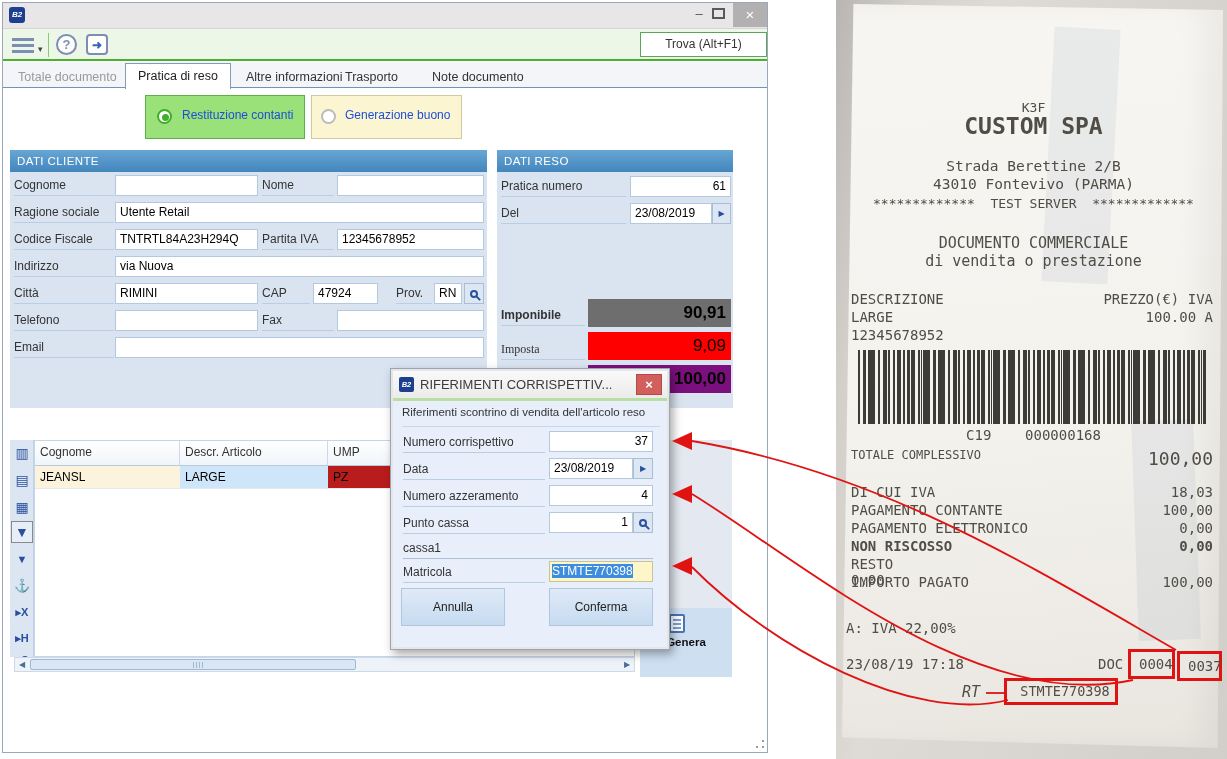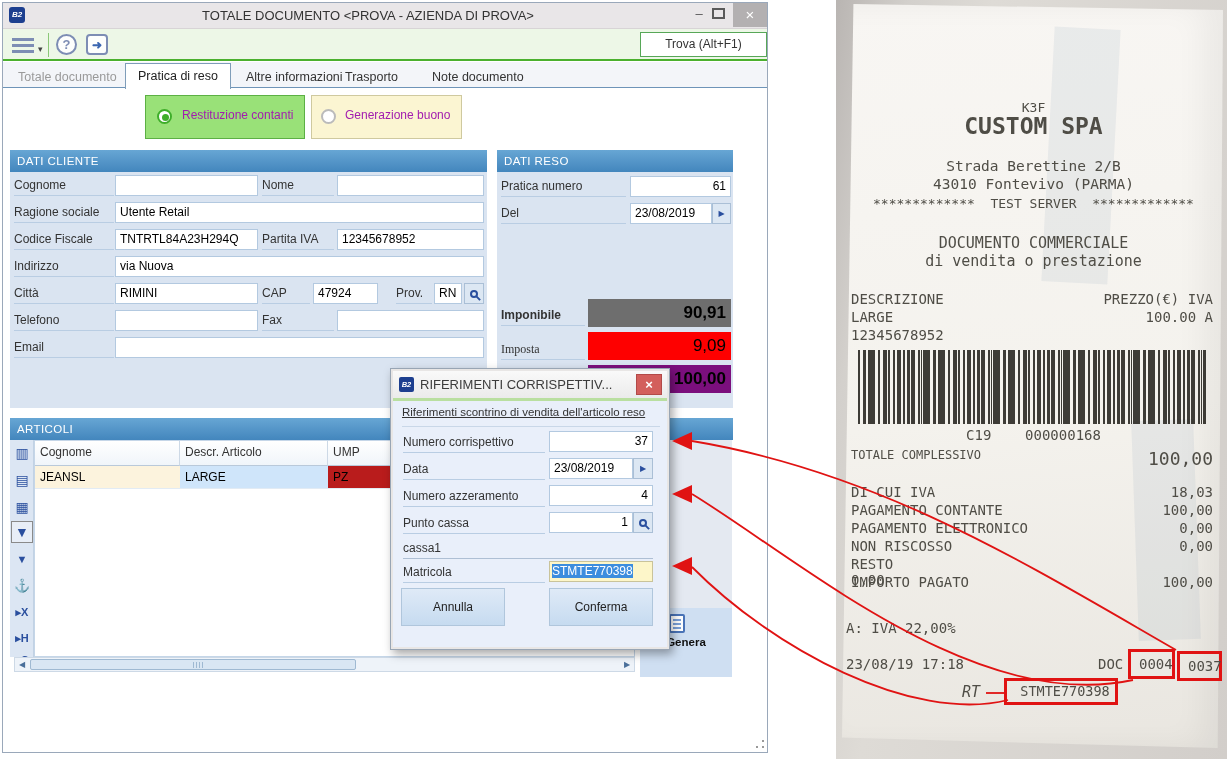--- a/index.html
+++ b/index.html
@@ -34,21 +34,21 @@
   .tab-dis { color:#9a9a9a; }
   .tab-active { left:125px; top:63px; height:26px; background:#fff; border:1px solid #7f9db9; border-bottom:none;
                 padding:0 12px; line-height:24px; z-index:2; color:#222; }
 
   
   .mode-green { left:145px; top:95px; width:160px; height:44px; background:#99e178; border:1px solid #5cb044; }
   .mode-yellow { left:311px; top:95px; width:151px; height:44px; background:#fbf5d2; border:1px solid #cfc99f; }
   .radio { top:109px; width:15px; height:15px; border-radius:50%; background:#fff; border:2px solid #bbb; }
   .radio-on { border-color:#3fae2a; }
   .radio-on::after { content:""; position:absolute; left:3px; top:3px; width:7px; height:7px; border-radius:50%; background:#3fae2a; }
-  .mode-label { top:108px; font-size:12px; color:#a21caf; }
+  .mode-label { top:108px; font-size:12px; color:#1d4ed8; }
 
   
   .sec-h { height:22px; background:linear-gradient(#67a6d4,#4386bd); color:#fff; font-size:11.5px;
            line-height:22px; padding-left:7px; letter-spacing:.4px; }
   .panel { background:#dae4f1; }
   .lbl { font-size:12px; color:#333; border-bottom:1px solid #b9cde3; height:20px; line-height:18px; }
   .inp { background:#fff; border:1px solid #b3c9e0; height:21px; font-size:12px; color:#000; padding:0 4px; line-height:19px; }
   .num { text-align:right; }
   .mini-btn { background:#dce7f3; border:1px solid #aabfd6; text-align:center; color:#2a4f9e; }
   .arrow-glyph { font-size:8px; line-height:19px; }
@@ -122,21 +122,20 @@
 </style>
 </head>
 <body>
 
 <div class="canvas">
 
   <div class="abs win"></div>
 
   <div class="abs titlebar"></div>
   <div class="abs app-icon">B2</div>
-  <div class="abs title-text">TOTALE DOCUMENTO &lt;PROVA - AZIENDA DI PROVA&gt;</div>
   <div class="abs cap-btn btn-min">–</div>
   <div class="abs btn-max"></div>
   <div class="abs btn-close">×</div>
 
   <div class="abs toolbar"></div>
   <div class="abs ham"></div>
   <div class="abs ham-dd">▾</div>
   <div class="abs tb-sep"></div>
   <div class="abs help-ic">?</div>
   <div class="abs exit-ic">➜</div>
@@ -199,21 +198,20 @@
   <div class="abs lbl" style="left:501px;top:204px;width:125px;">Del</div>
   <div class="abs inp" style="left:630px;top:203px;width:82px;">23/08/2019</div>
   <div class="abs mini-btn arrow-glyph" style="left:712px;top:203px;width:19px;height:21px;">▶</div>
 
   <div class="abs lbl" style="left:501px;top:306px;width:84px;font-weight:bold;">Imponibile</div>
   <div class="abs tot-bar" style="left:588px;top:299px;background:#6e6e6e;font-weight:bold;">90,91</div>
   <div class="abs lbl" style="left:501px;top:340px;width:84px;font-family:Liberation Serif, serif;">Imposta</div>
   <div class="abs tot-bar" style="left:588px;top:332px;background:#fe0000;">9,09</div>
   <div class="abs tot-bar" style="left:588px;top:365px;background:#7b0f7d;font-weight:bold;">100,00</div>
 
-  <div class="abs sec-h" style="left:10px;top:418px;width:723px;">ARTICOLI</div>
   <div class="abs icol"></div>
   <div class="abs ic" style="top:443px;">▥</div>
   <div class="abs ic" style="top:470px;">▤</div>
   <div class="abs ic" style="top:497px;">▦</div>
   <div class="abs ic-pressed abs" style="top:521px;">
       <div class="ic" style="left:0;top:0;">▼</div>
     </div>
   <div class="abs ic" style="top:549px;font-size:11px;">▼</div>
   <div class="abs ic" style="top:576px;font-size:13px;">⚓</div>
   <div class="abs ic ic-small" style="top:602px;">▸X</div>
@@ -246,21 +244,21 @@
   <div class="abs grip"></div>
 
   <div class="abs dlg-frame"></div>
   <div class="abs dlg-title dlg-z"></div>
   <div class="abs dlg-ico">B2</div>
   <div class="abs dlg-name">RIFERIMENTI CORRISPETTIV...</div>
   <div class="abs dlg-close">×</div>
   <div class="abs dlg-green dlg-z"></div>
   <div class="abs dlg-body dlg-z"></div>
 
-  <div class="abs dlg-el" style="left:402px;top:406px;width:258px;font-size:11.5px;color:#333;border-bottom:1px solid #c9d7e8;height:21px;text-decoration:underline;">Riferimenti scontrino di vendita dell'articolo reso</div>
+  <div class="abs dlg-el" style="left:402px;top:406px;width:258px;font-size:11.5px;color:#333;border-bottom:1px solid #c9d7e8;height:21px;">Riferimenti scontrino di vendita dell'articolo reso</div>
 
   <div class="abs lbl dlg-el" style="left:403px;top:433px;width:142px;">Numero corrispettivo</div>
   <div class="abs inp num dlg-el" style="left:549px;top:431px;width:104px;">37</div>
 
   <div class="abs lbl dlg-el" style="left:403px;top:460px;width:142px;">Data</div>
   <div class="abs inp dlg-el" style="left:549px;top:458px;width:84px;">23/08/2019</div>
   <div class="abs mini-btn arrow-glyph dlg-el" style="left:633px;top:458px;width:20px;height:21px;">▶</div>
 
   <div class="abs lbl dlg-el" style="left:403px;top:487px;width:142px;">Numero azzeramento</div>
   <div class="abs inp num dlg-el" style="left:549px;top:485px;width:104px;">4</div>
@@ -312,21 +310,21 @@
       <span class="mono" style="font-size:14px;">18,03</span>
     </div>
   <div class="abs rc-row" style="top:502px;">
     <span class="mono" style="font-size:14px;">PAGAMENTO CONTANTE</span>
       <span class="mono" style="font-size:14px;">100,00</span>
     </div>
   <div class="abs rc-row" style="top:520px;">
     <span class="mono" style="font-size:14px;">PAGAMENTO ELETTRONICO</span>
       <span class="mono" style="font-size:14px;">0,00</span>
     </div>
-  <div class="abs rc-row" style="top:538px;">
+  <div class="abs rc-row" style="top:538px;font-weight:bold;">
     <span class="mono" style="font-size:14px;">NON RISCOSSO</span>
       <span class="mono" style="font-size:14px;">0,00</span>
     </div>
   <div class="abs rc-row" style="top:556px;flex-direction:column;">
     <span class="mono" style="font-size:14px;">RESTO</span>
       <span class="mono" style="font-size:14px;">0,00</span>
     </div>
   <div class="abs rc-row" style="top:574px;">
     <span class="mono" style="font-size:14px;">IMPORTO PAGATO</span>
       <span class="mono" style="font-size:14px;">100,00</span>

